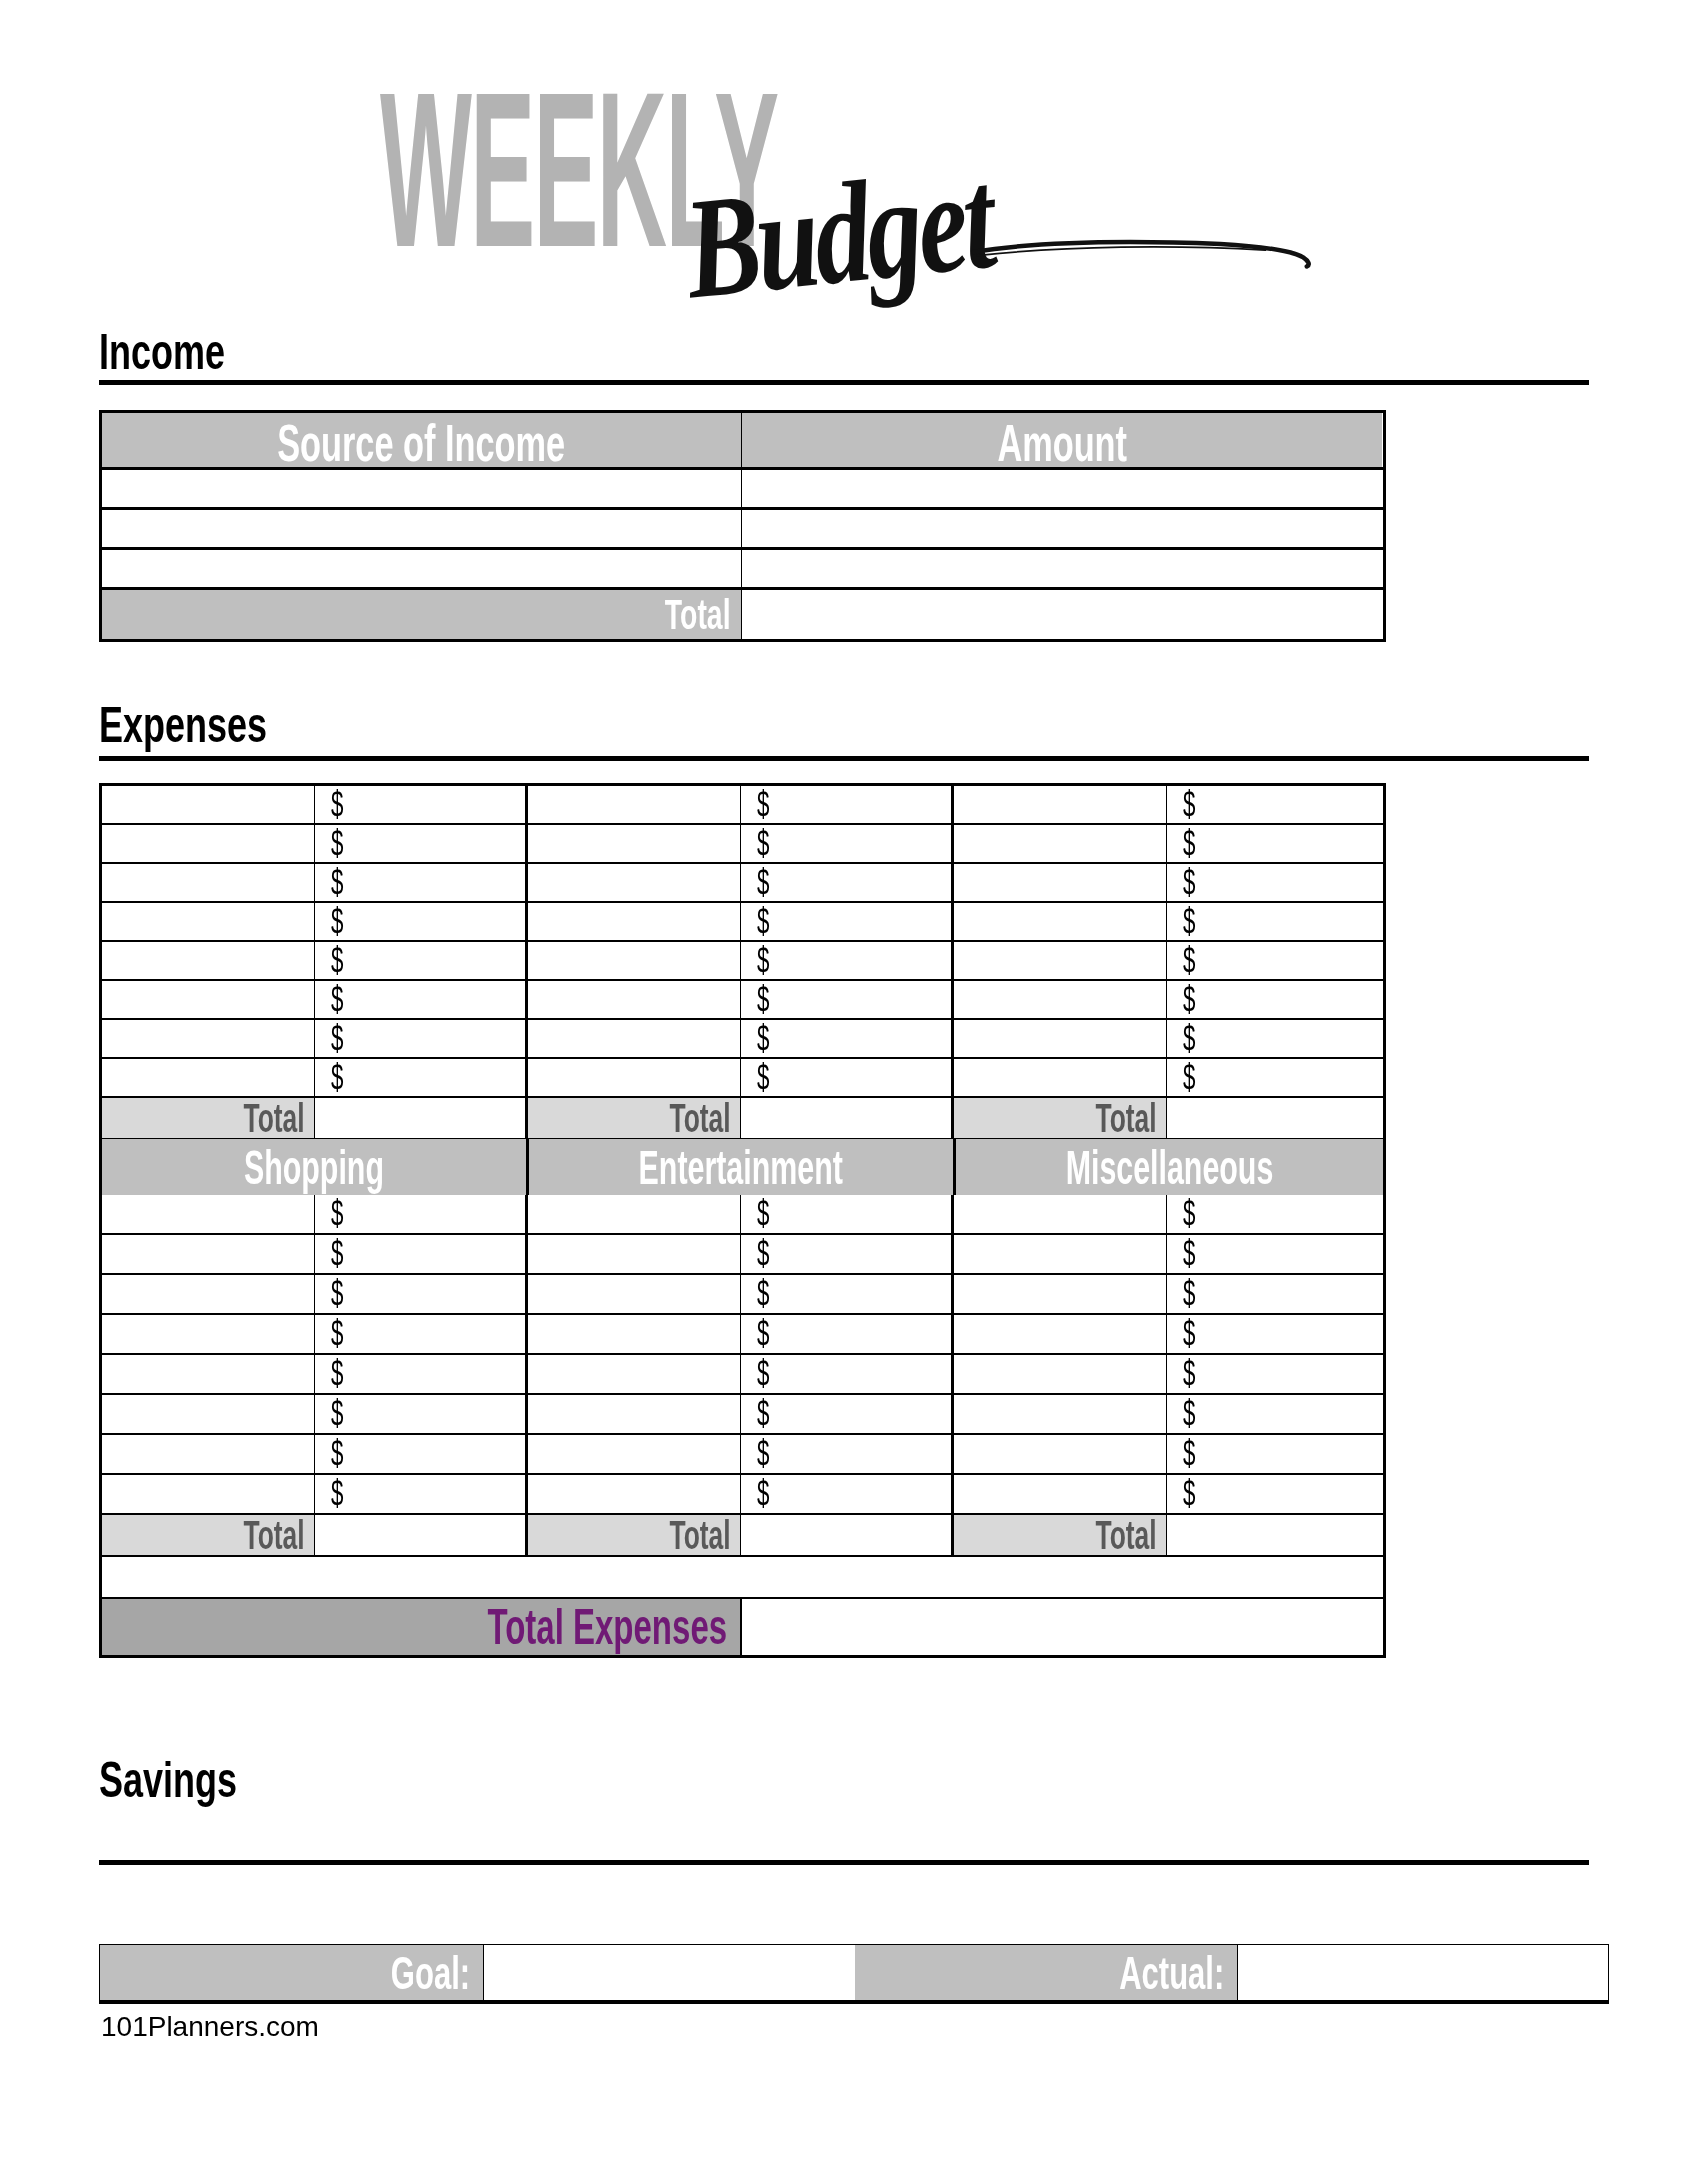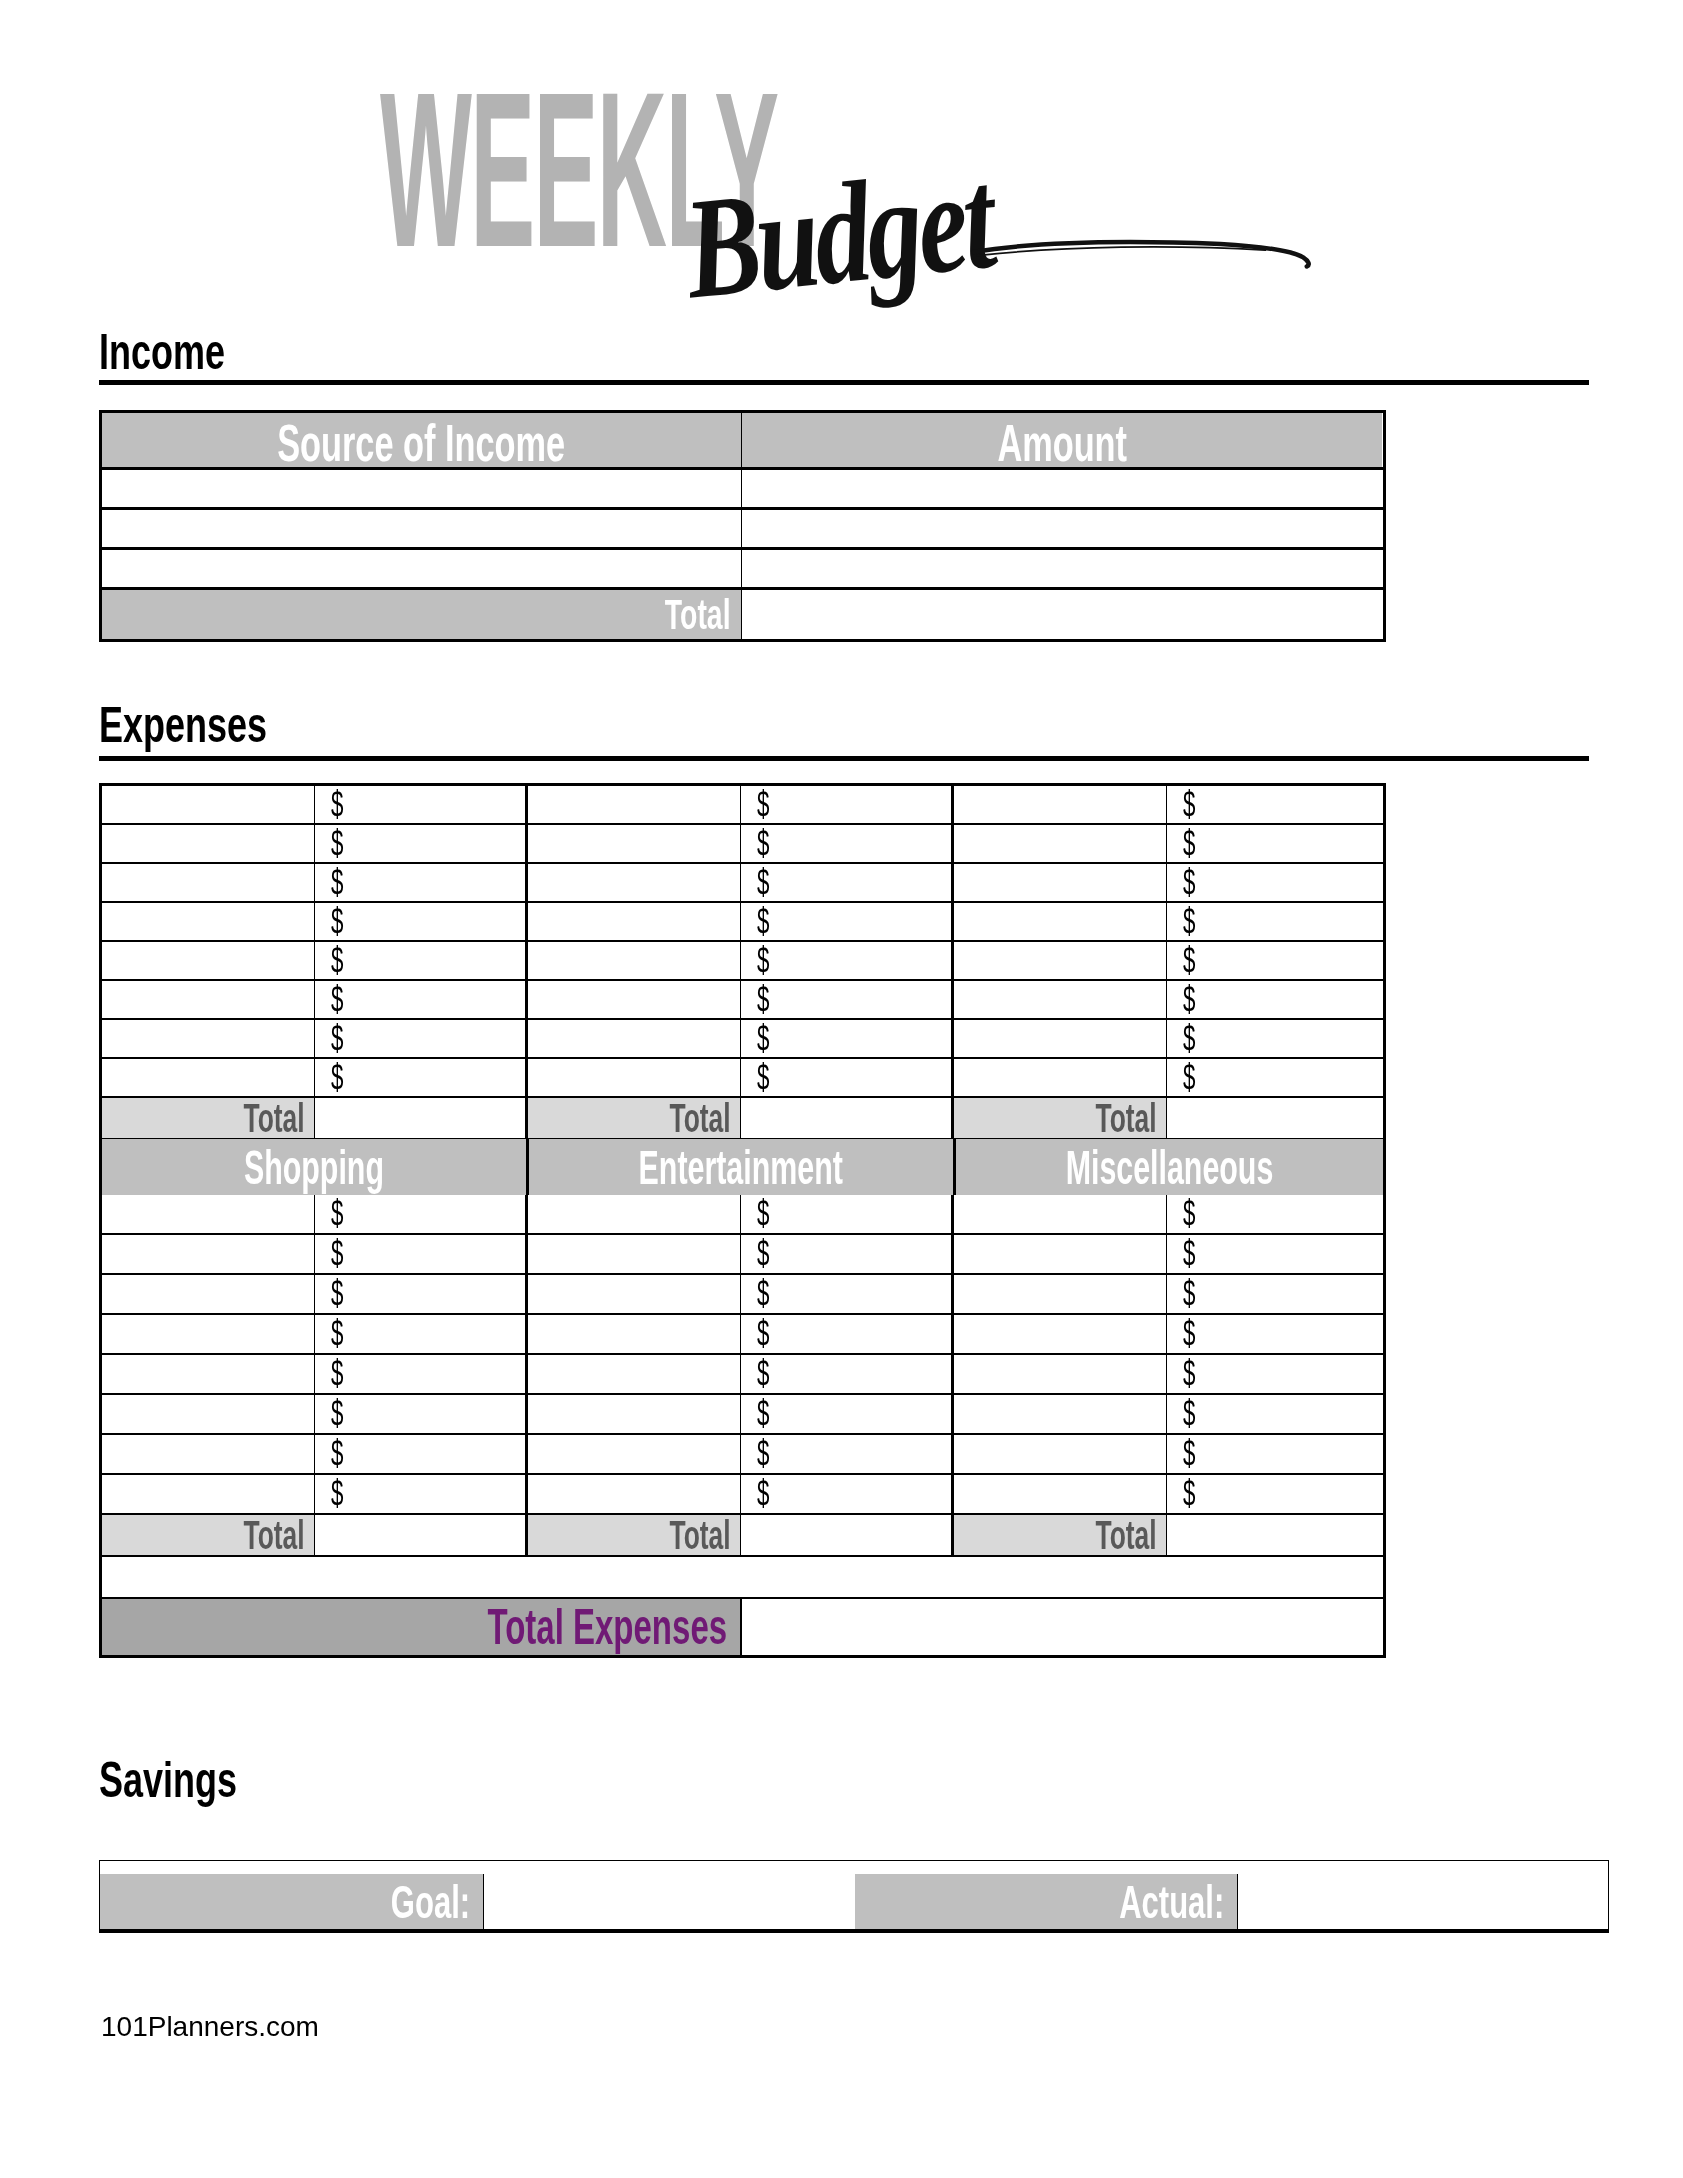--- a/index.html
+++ b/index.html
@@ -57,22 +57,22 @@
   .tlab{flex:0 0 213px;background:#d9d9d9;color:#595959;justify-content:flex-end;padding-right:9px;}
   .subtot{font-size:40px;transform:scaleX(.66);}
   .tval{flex:0 0 213px;background:#fff;}
   .spacer{height:40px;border-top:2.7px solid #000;background:#fff;}
   .texrow{height:56px;border-top:2.7px solid #000;}
   .texlab{flex:0 0 640px;background:#a6a6a6;color:#701a75;justify-content:flex-end;padding-right:12.6px;border-right:2.7px solid #000;}
   .textot{font-size:50px;transform:scaleX(.66);}
   .texval{flex:1 1 auto;background:#fff;}
 
   
-  .stable{left:99px;top:1860px;width:1510px;border:1.8px solid #000;border-bottom:4.5px solid #000;
-          box-sizing:border-box;background:#fff;display:flex;align-items:flex-end;height:73px;}
+  .stable{left:99px;top:1944px;width:1510px;border:1.8px solid #000;border-bottom:4.5px solid #000;
+          box-sizing:border-box;background:#fff;display:flex;align-items:center;height:60px;}
   .scell{flex:1 1 0;box-sizing:border-box;display:flex;align-items:center;}
   .sgray{background:#bfbfbf;color:#fff;justify-content:flex-end;padding-right:12.6px;}
   .slab{font-size:47px;transform:scaleX(.66);}
   .sdiv{border-right:1.8px solid #000;}
 
   .footer{left:101px;top:2010px;font-size:28px;line-height:1.2;color:#000;}
 </style>
 </head>
 <body>
 

